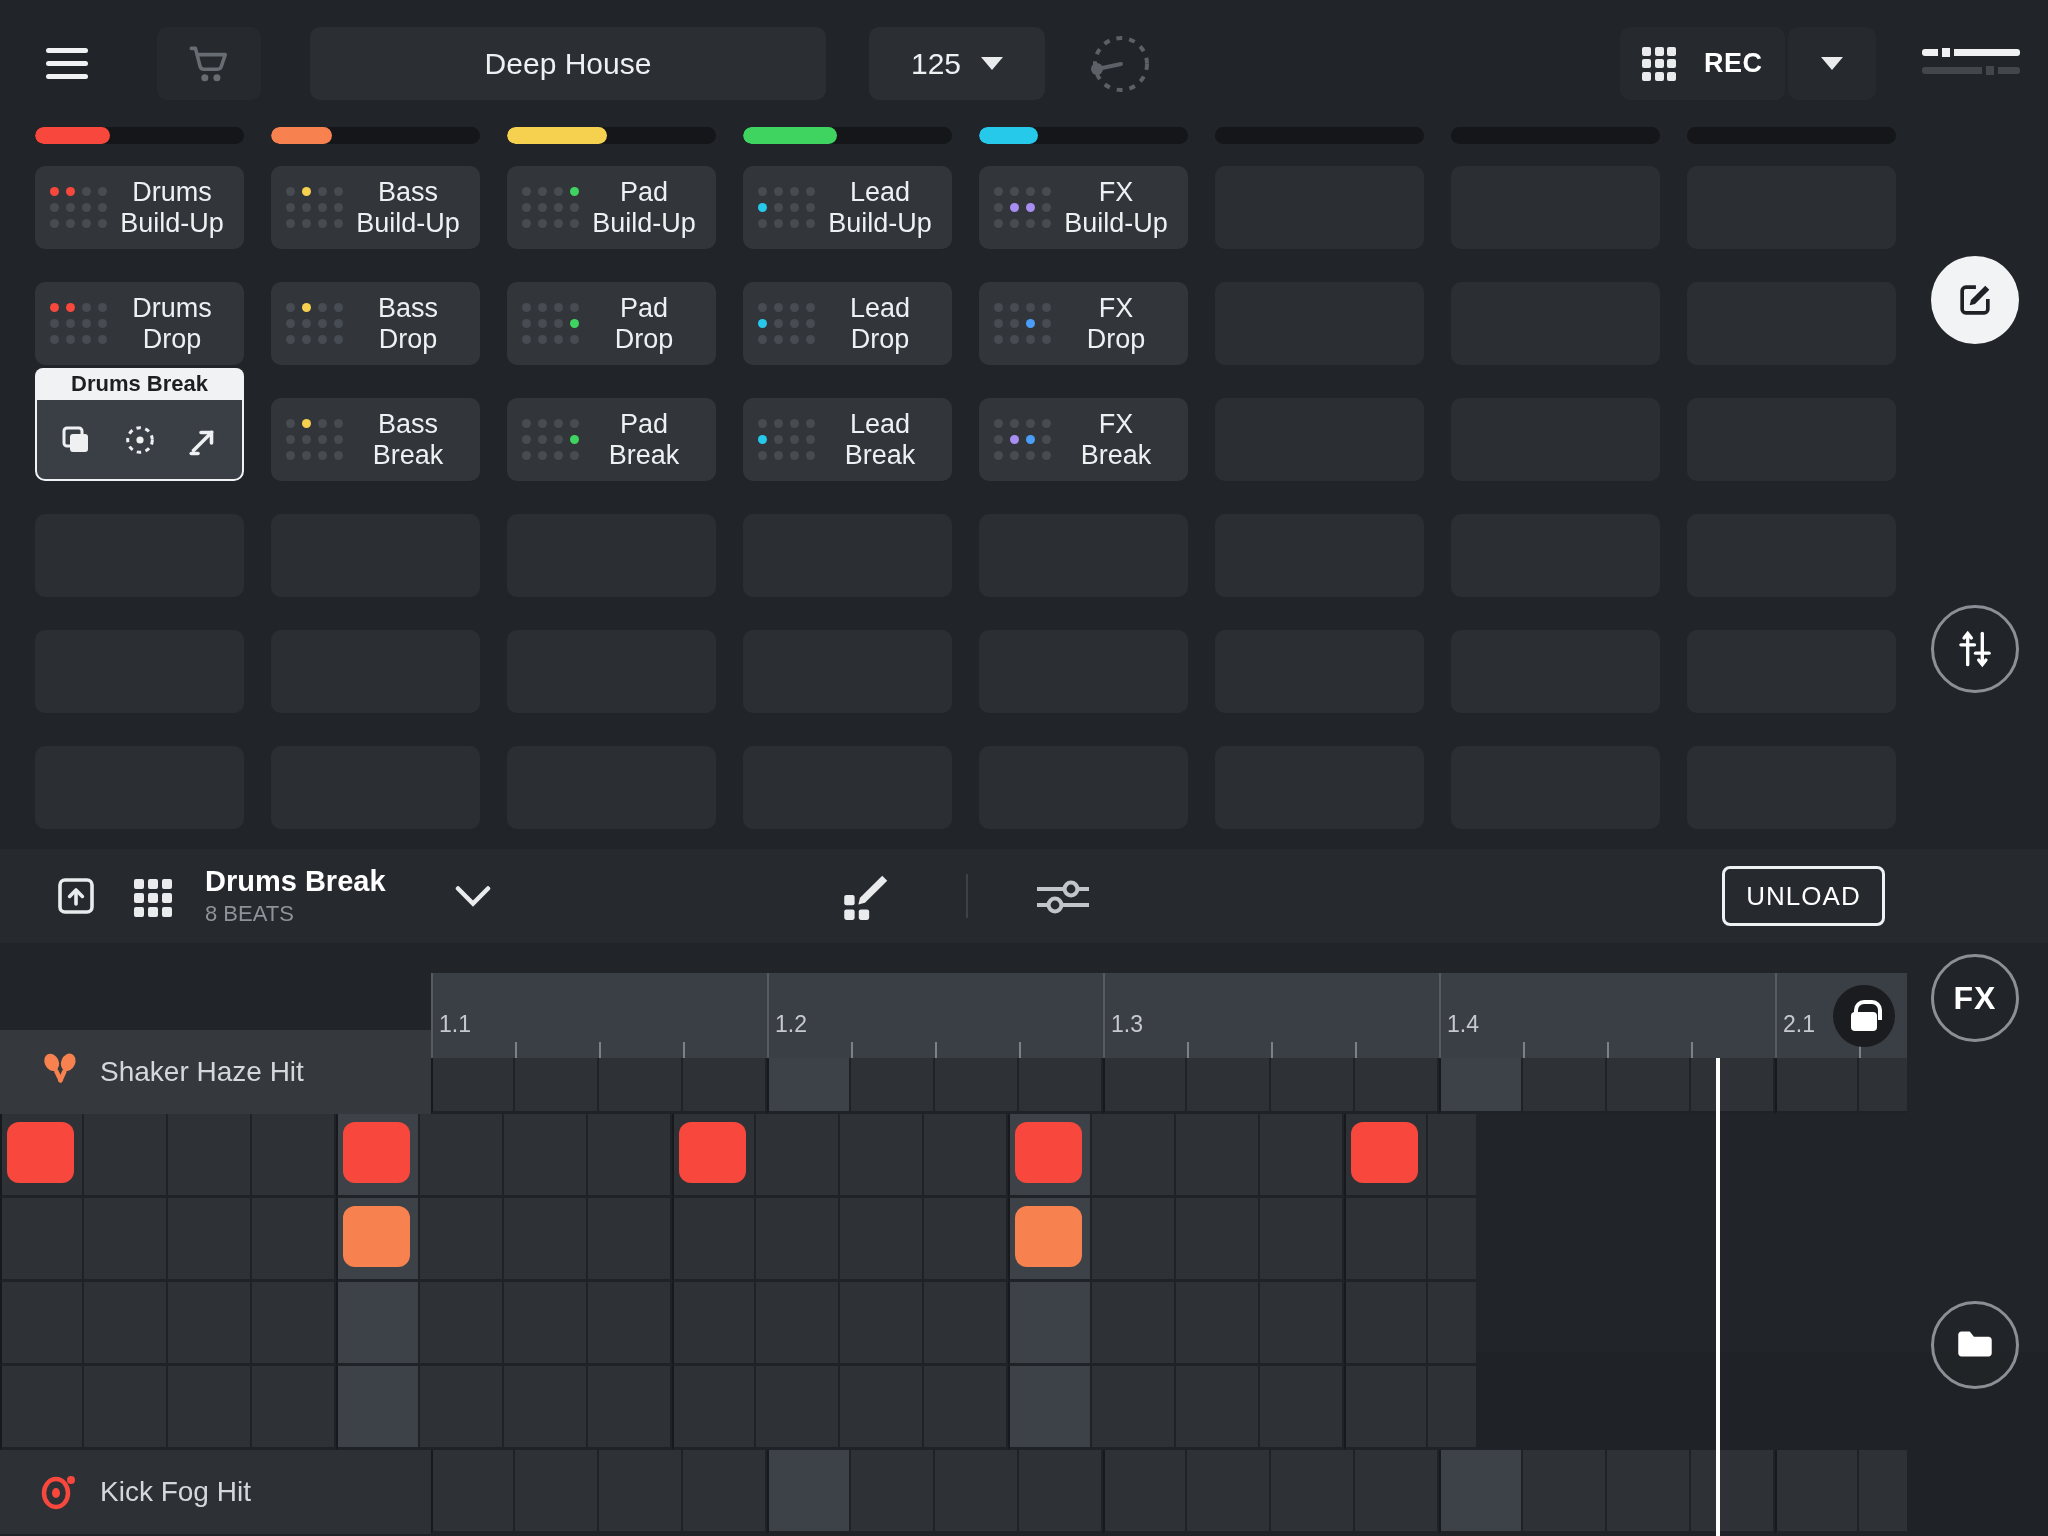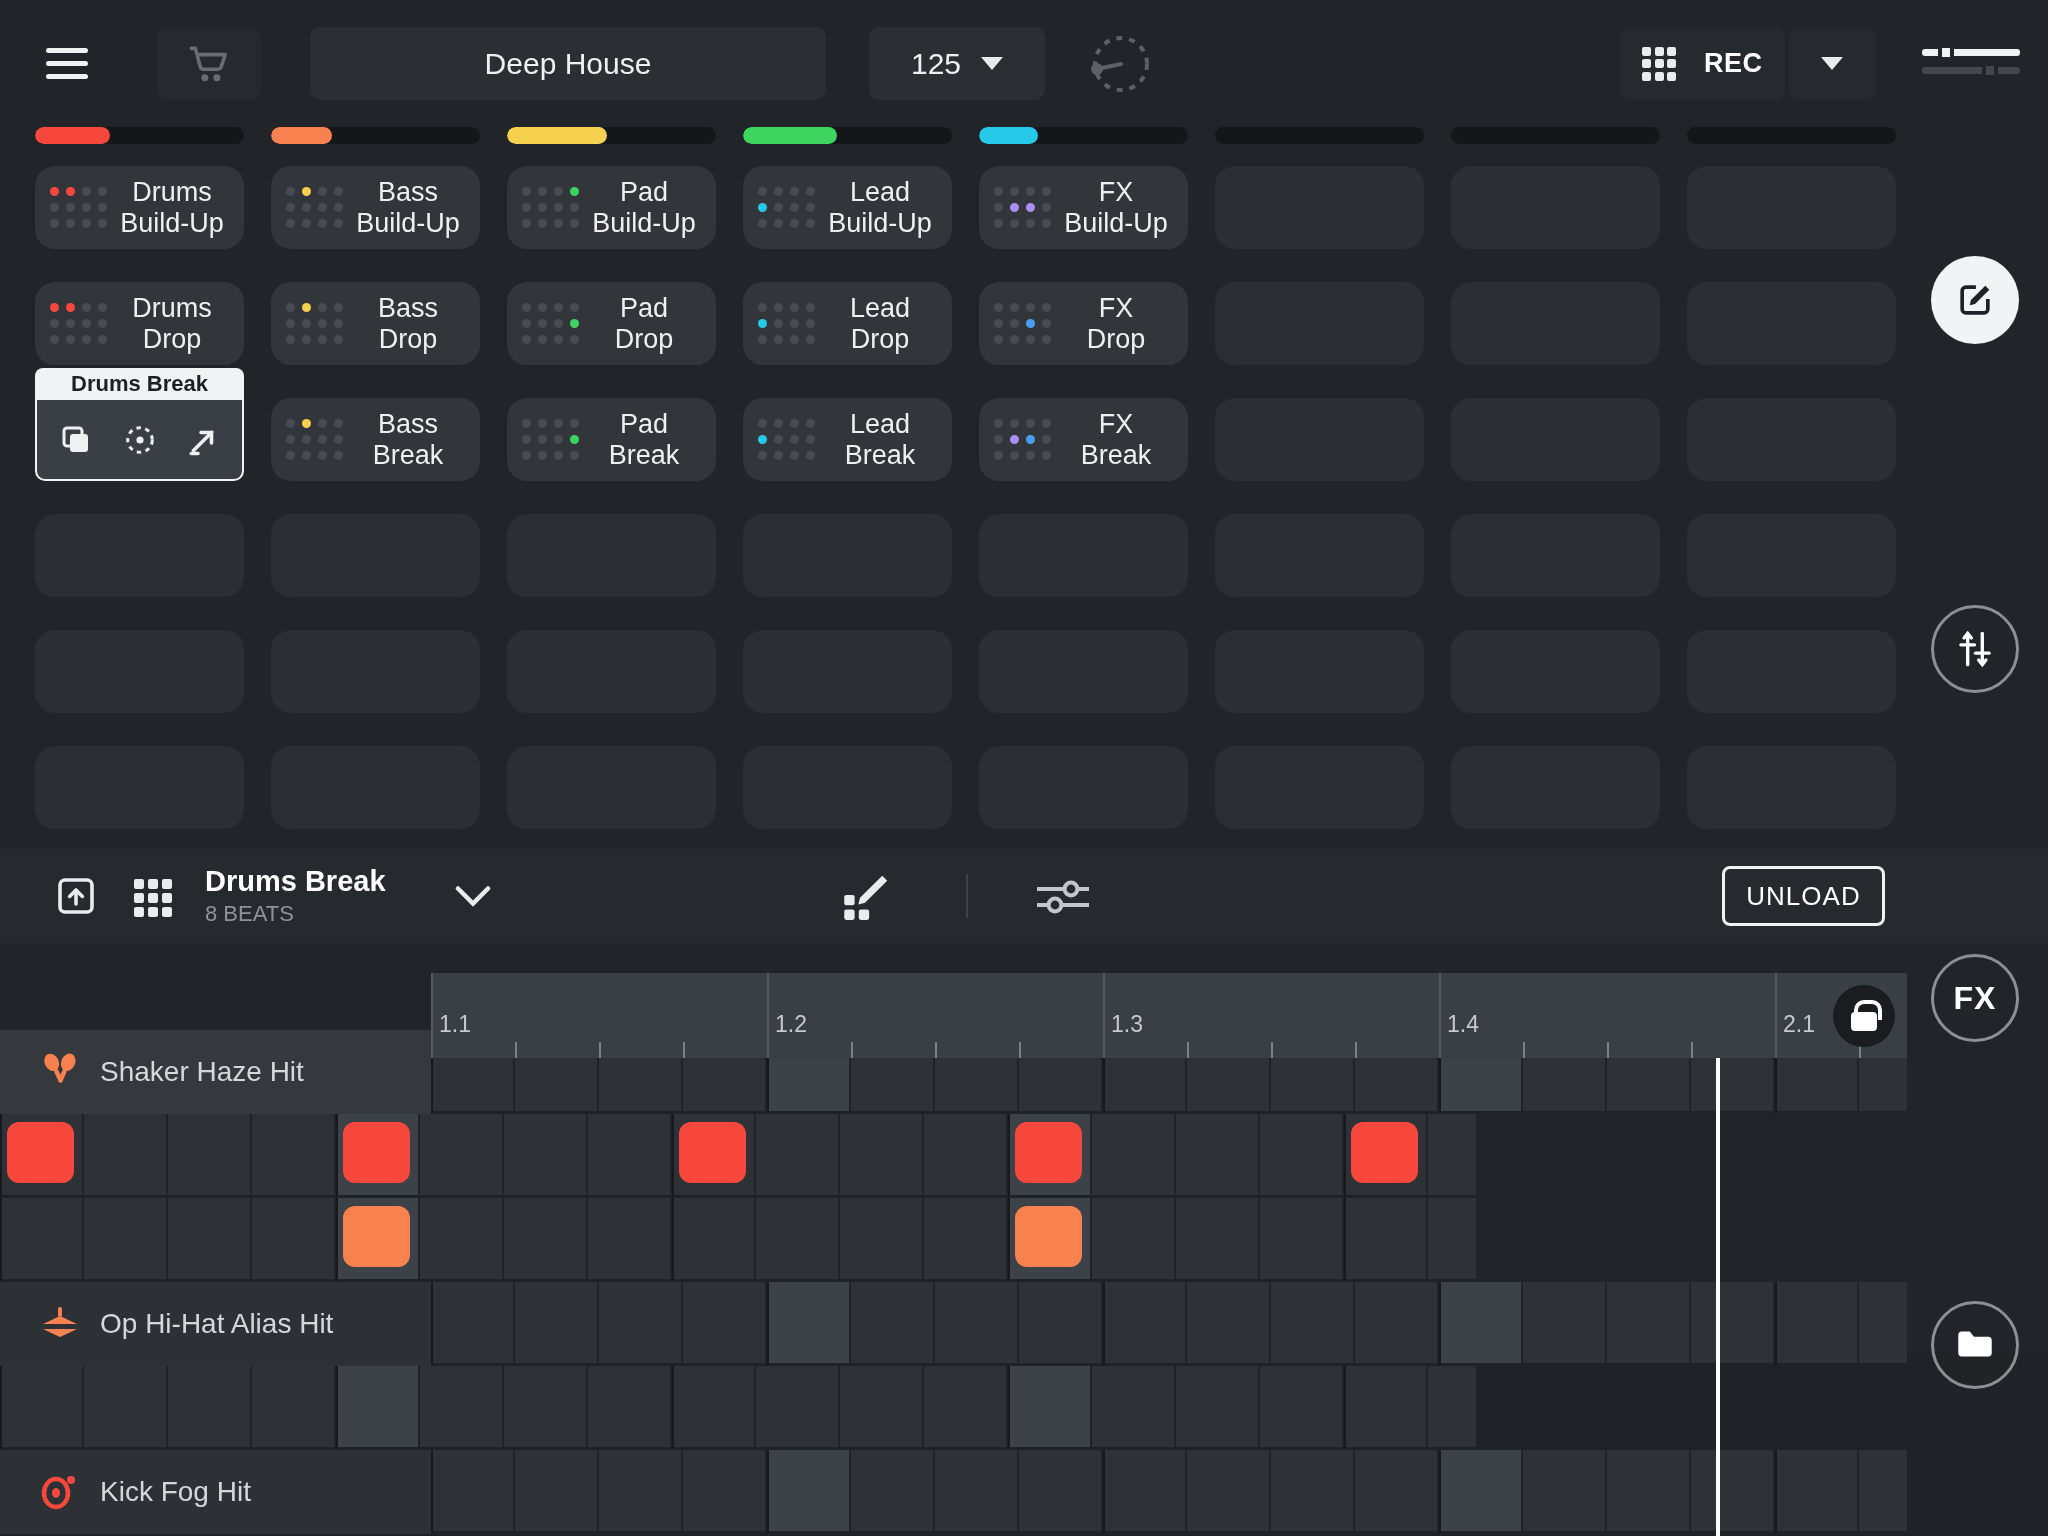--- a/index.html
+++ b/index.html
@@ -40,21 +40,21 @@
   .mx-knob.d { background:#43474c; }
 
   
   .strips { position:absolute; left:35px; top:127px; width:1861px; display:grid; grid-template-columns:repeat(8,209px); column-gap:27px; }
   .strip { height:17px; background:#141619; border-radius:9px; overflow:hidden; }
   .strip-fill { height:100%; border-radius:9px; }
 
   
   .pad-grid { position:absolute; left:35px; top:166px; width:1861px; display:grid;
     grid-template-columns:repeat(8,209px); grid-template-rows:repeat(6,83px); column-gap:27px; row-gap:33px; }
-  .pad { border-radius:20px; position:relative; cursor:pointer; }
+  .pad { border-radius:10px; position:relative; cursor:pointer; }
   .pad.empty { background:#2b2f34; }
   .pad.filled { background:#32363b; display:flex; align-items:center; padding:0 8px 0 15px; }
   .dotgrid { display:grid; grid-template-columns:repeat(4,10px); grid-auto-rows:10px; gap:6px; flex:0 0 auto; }
   .dotgrid span { width:9px; height:9px; border-radius:50%; background:#474c52; }
   .pad-text { flex:1; text-align:center; line-height:1.12; }
   .pad-title, .pad-sub { font-size:27px; color:#eef0f2; }
   .pad.selected { background:#3a3f45; border:2px solid #f1f2f3; border-radius:0 0 10px 10px;
     display:flex; align-items:center; justify-content:center; gap:30px; }
   .pad-popup-label { position:absolute; left:-2px; right:-2px; top:-32px; height:32px; background:#f1f2f3; color:#1d1f22;
     font-size:22px; font-weight:700; display:flex; align-items:center; justify-content:center; border-radius:8px 8px 0 0; }
@@ -664,30 +664,20 @@
               <div class="note" style="background: rgb(248, 130, 79);"></div>
             </div>
             <div class="cell"></div>
             <div class="cell"></div>
             <div class="cell"></div>
             <div class="cell beat"></div>
             <div class="cell"></div>
           </div>
         </div>
         <div class="seq-row even">
-          <div class="row-label-zone">
-            <span class="row-icon"><svg width="44" height="44" viewBox="0 0 44 44">
-                <g fill="#f8824f">
-                  <path d="M5 22L39 22 22 14z"></path>
-                  <path d="M5 27L39 27 22 35z"></path>
-                  <rect x="20" y="5" width="4" height="10" rx="2"></rect>
-                </g>
-              </svg></span>
-            <span class="row-name">Op Hi-Hat Alias Hit</span>
-          </div>
           <div class="cells">
             <div class="cell beat"></div>
             <div class="cell"></div>
             <div class="cell"></div>
             <div class="cell"></div>
             <div class="cell beat hl"></div>
             <div class="cell"></div>
             <div class="cell"></div>
             <div class="cell"></div>
             <div class="cell beat"></div>

